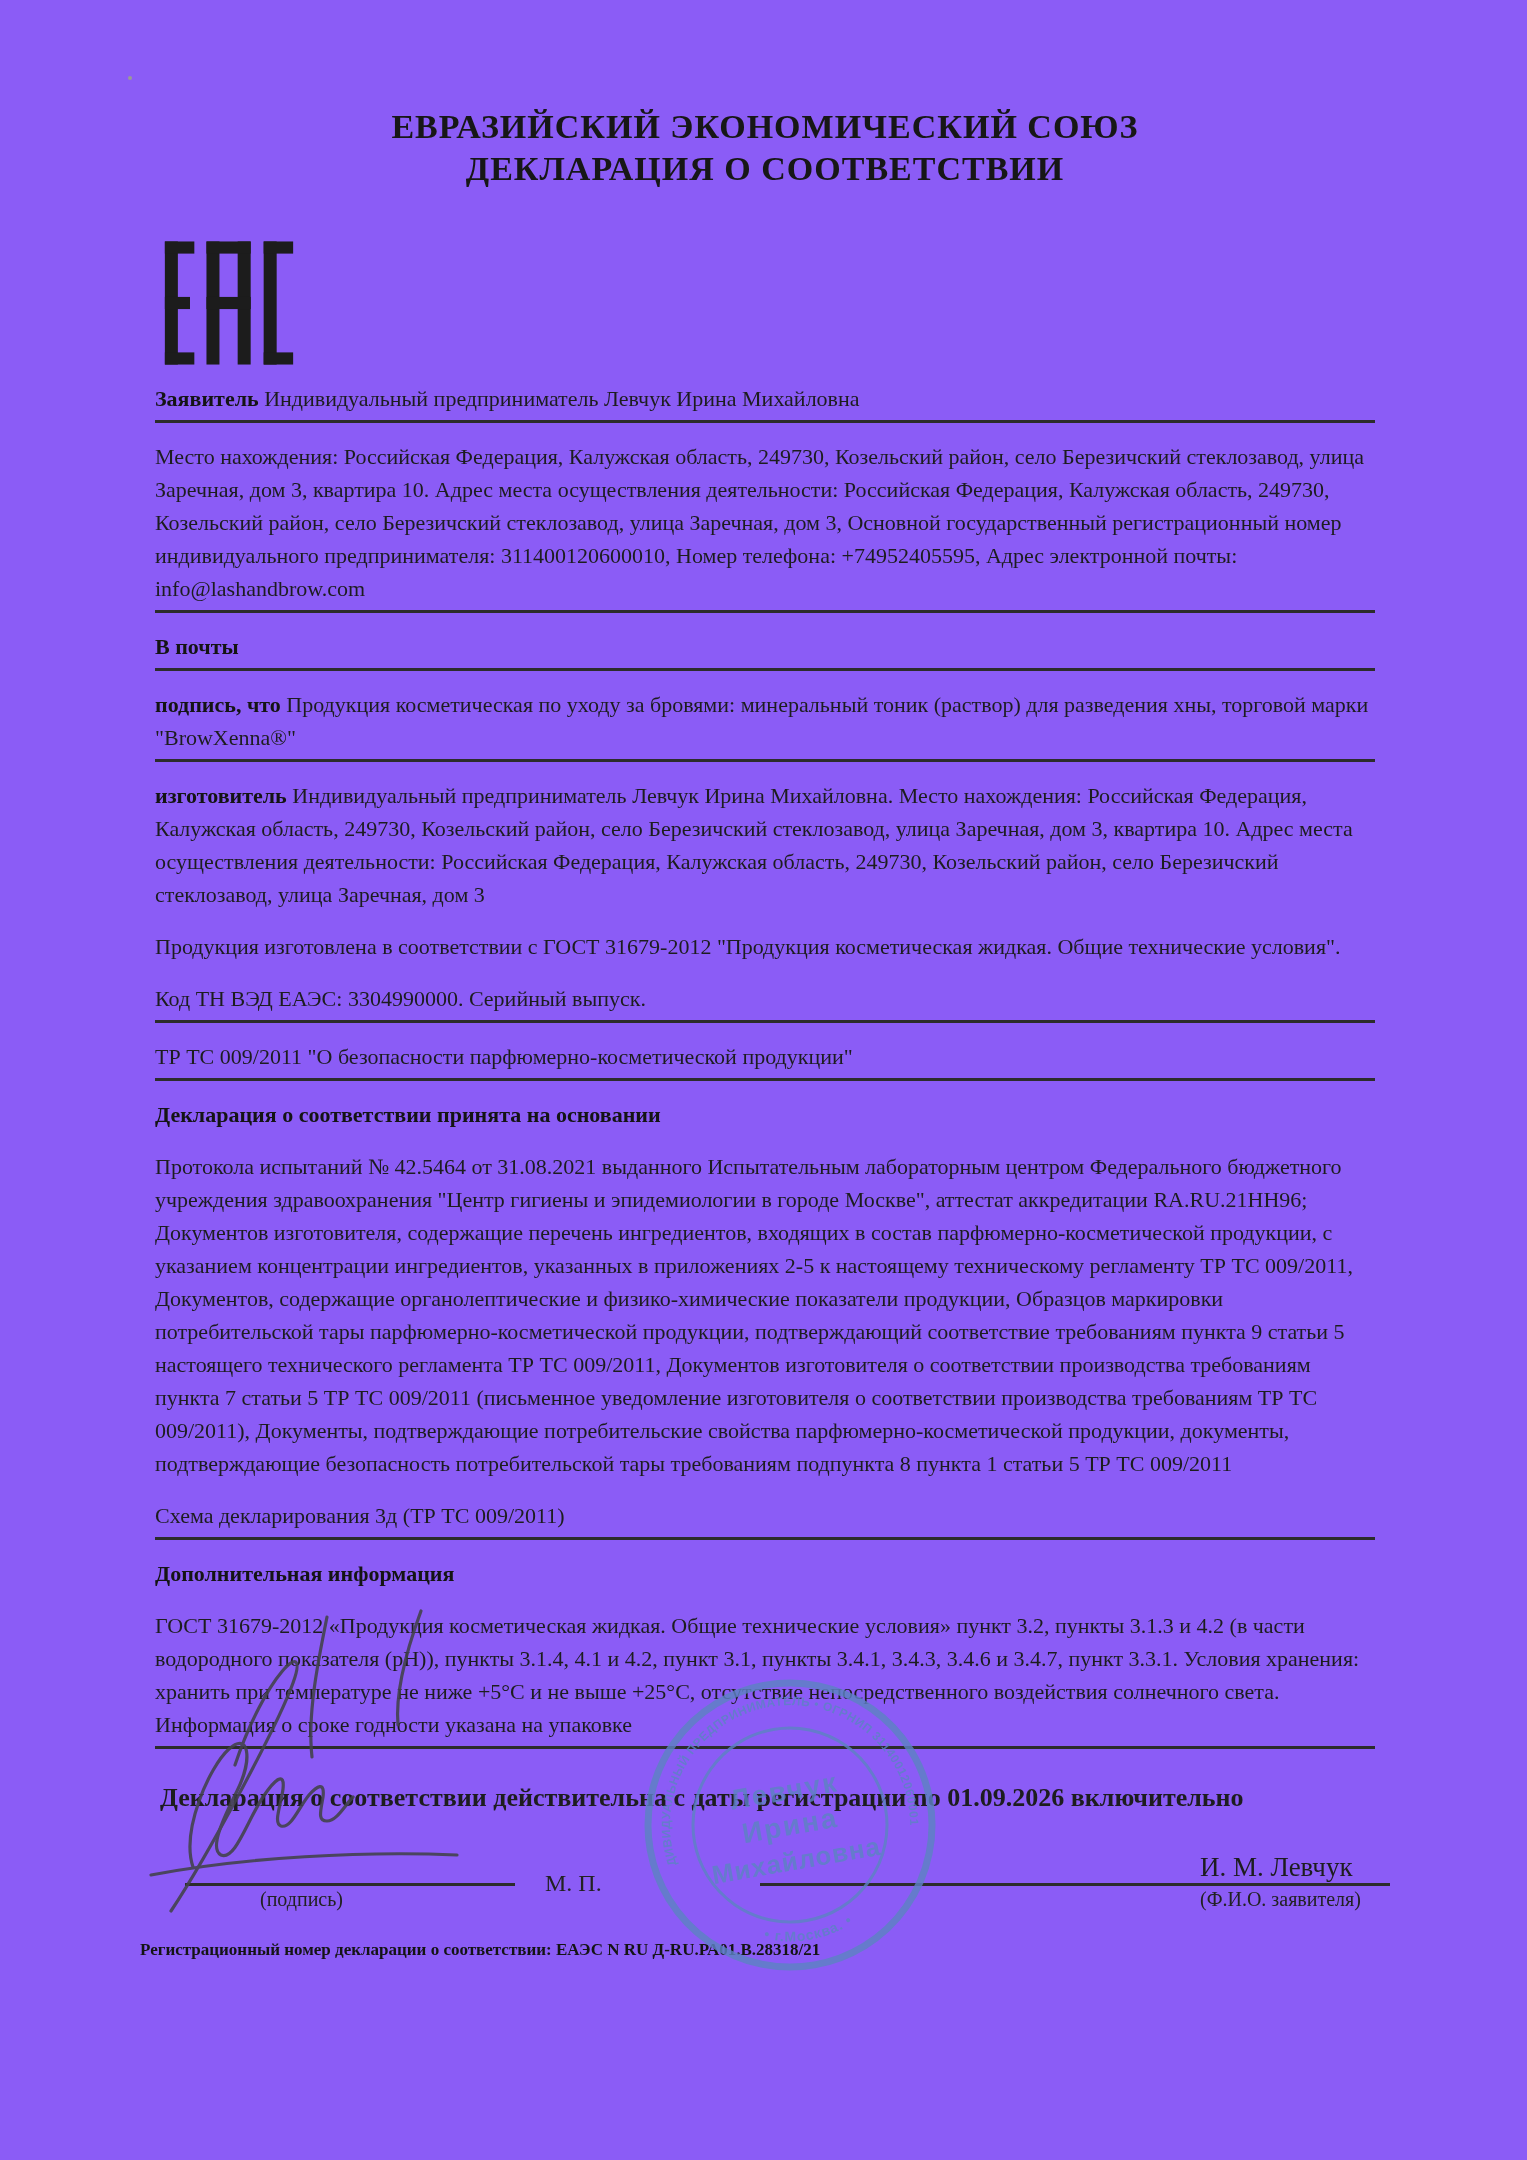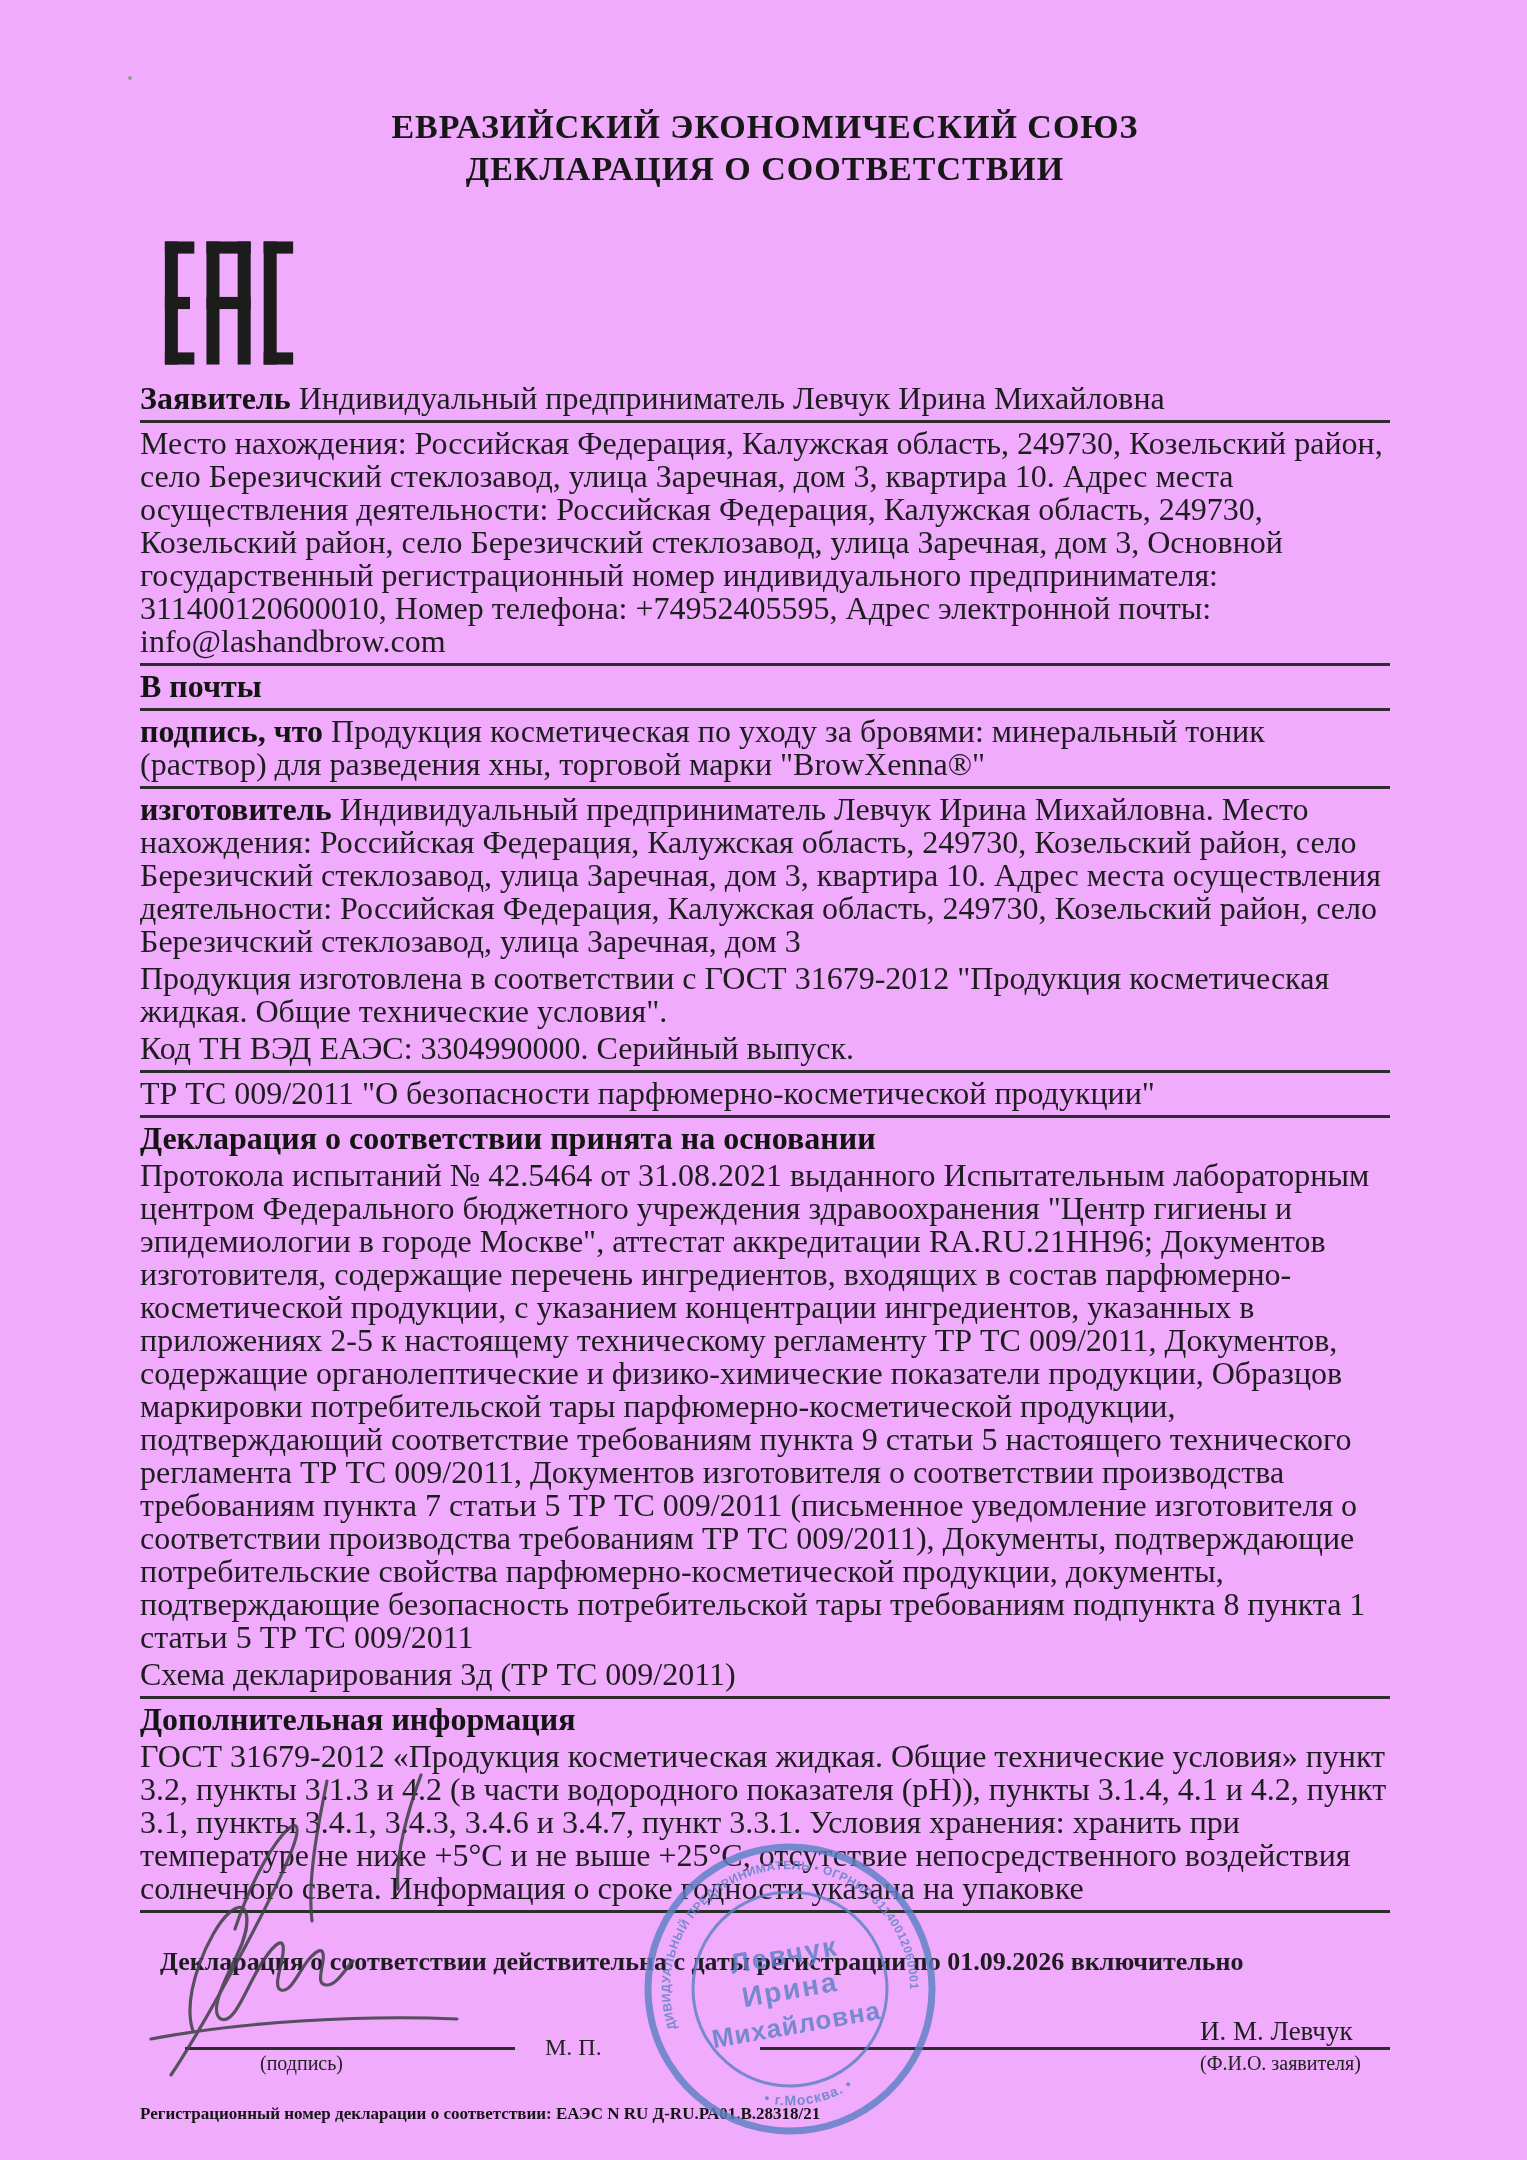--- a/index.html
+++ b/index.html
@@ -1,28 +1,28 @@
 <!DOCTYPE html>
 <html><head>
 <meta charset="utf-8">
 <style>
   html,body{margin:0;padding:0;background:#e8e8e6;}
   .page{
     position:relative;
     width:1527px;height:2160px;
     margin:0 auto;
-    background:#f0abfc;
+    background:#8b5cf6;
     font-family:"Liberation Serif","DejaVu Serif",serif;
     color:#1d1d1f;
     overflow:hidden;
   }
   .content{position:absolute;left:140px;top:0;width:1250px;}
   .doc-title{margin-top:106px;text-align:center;font-weight:bold;font-size:34px;line-height:42px;letter-spacing:1px;color:#171717;}
   .eac-logo{margin-top:48px;margin-left:16px;width:146px;height:130px;}
-  .sec{margin:0;padding:2px 0 2px 0;font-size:32px;line-height:33px;}
+  .sec{margin:15px;padding:2px 0 2px 0;font-size:22px;line-height:33px;}
   .rule{border-bottom:3px solid #2c2c2c;padding-bottom:5px;margin-bottom:2px;}
   .first{margin-top:8px;}
   b.lbl{font-weight:bold;color:#141414;}
   .bottom-block{position:relative;}
   .validity{font-weight:bold;padding-top:6px;font-size:26px;line-height:34px;margin-left:20px;}
   .sig-row{display:flex;align-items:flex-end;margin-top:36px;}
   .sig-left{width:330px;margin-left:45px;}
   .sig-right{width:630px;margin-left:auto;}
   .sig-line{border-bottom:3px solid #2c2c2c;height:0;}
   .sig-caption{font-size:20px;line-height:26px;padding-left:75px;color:#222;}

